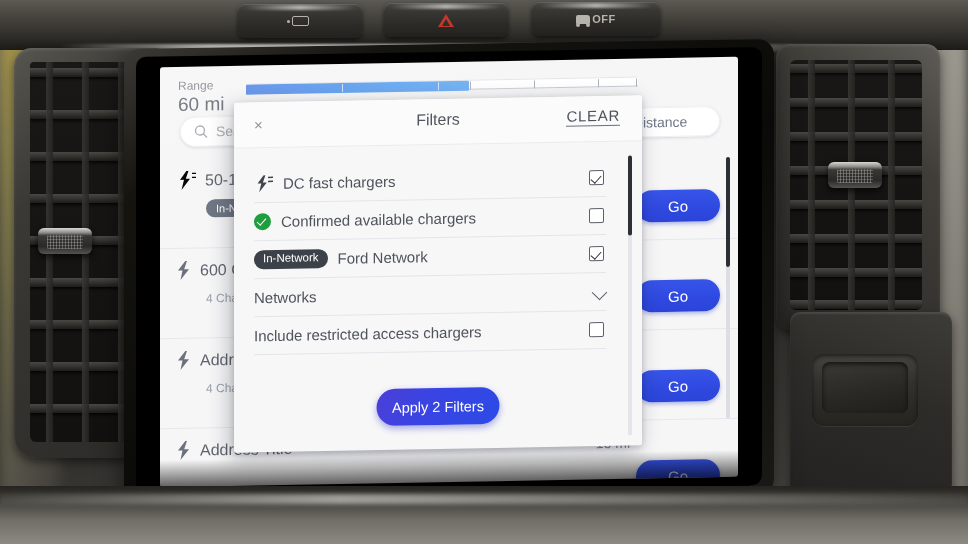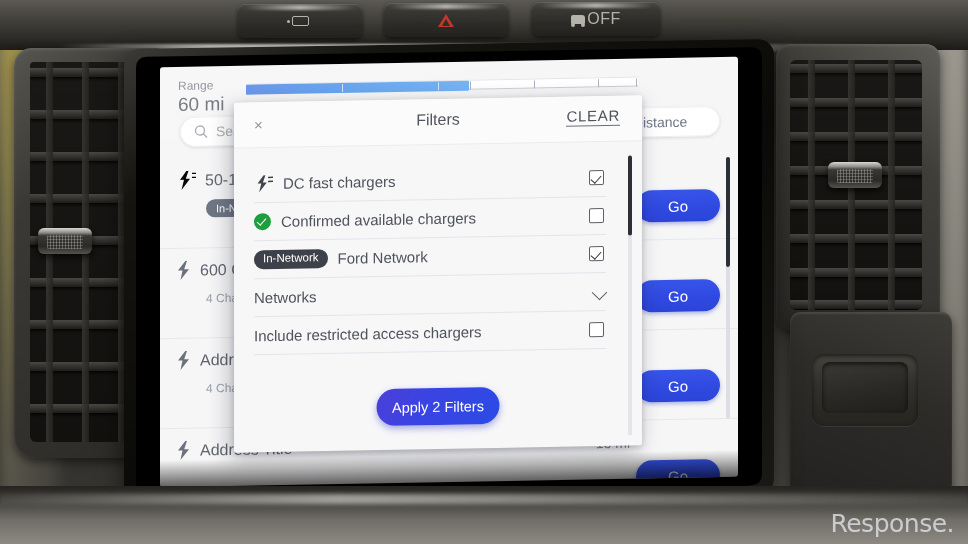--- a/index.html
+++ b/index.html
@@ -56,21 +56,21 @@
     overflow: hidden;
   }
   .dash-btn::before {
     content: ""; position: absolute; left: 6%; top: 1px; width: 88%; height: 5px;
     background: linear-gradient(90deg, rgba(230,230,225,0), rgba(235,235,230,.65), rgba(230,230,225,0));
     border-radius: 3px; filter: blur(.8px);
   }
   #dash-btn-1 { left: 238px; top: 4px; width: 124px; }
   #dash-btn-2 { left: 384px; top: 3px; width: 124px; }
   #dash-btn-3 { left: 532px; top: 2px; width: 128px; }
-  .dash-btn .glyph { font-size: 16px; color: #b6b3ac; letter-spacing: .5px; }
+  .dash-btn .glyph { font-size: 11px; color: #b6b3ac; letter-spacing: .5px; font-weight: bold; }
   .hazard-tri {
     width: 0; height: 0;
     border-left: 8px solid transparent; border-right: 8px solid transparent;
     border-bottom: 13px solid transparent;
     position: relative;
   }
   .hazard-tri::after {
     content: ""; position: absolute; left: -8px; top: 0;
     width: 0; height: 0;
     border-left: 8px solid transparent; border-right: 8px solid transparent;
@@ -593,15 +593,14 @@
 
     <div class="apply-btn">Apply 2 Filters</div>
   </div>
 
   <div class="glare"></div>
   <div class="bottom-shade"></div>
 
   <div class="dash-bottom"></div>
   <div class="dash-bottom-sheen"></div>
 
-  <div class="watermark">Response.</div>
 
 </div>
 
 </body></html>

